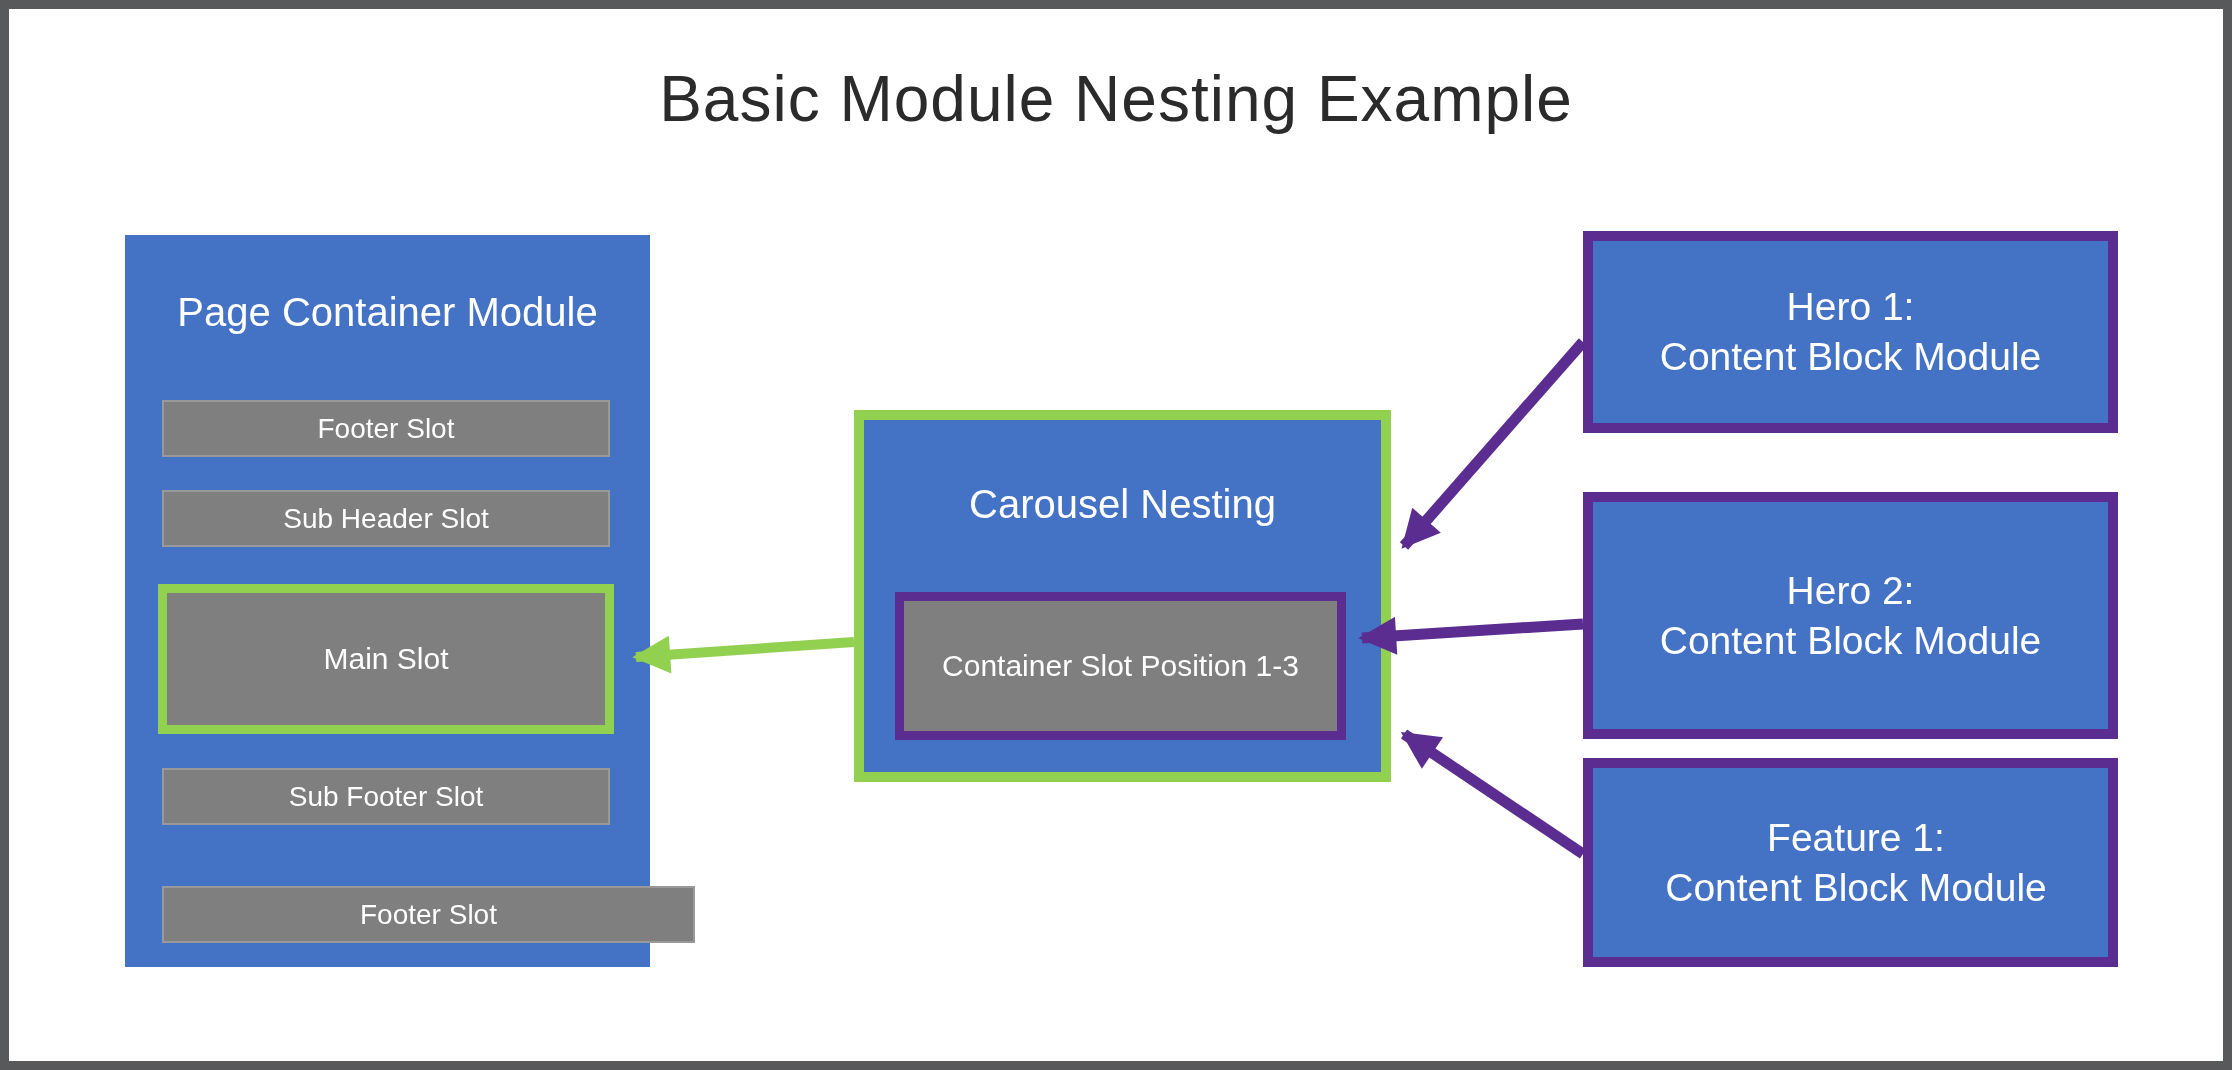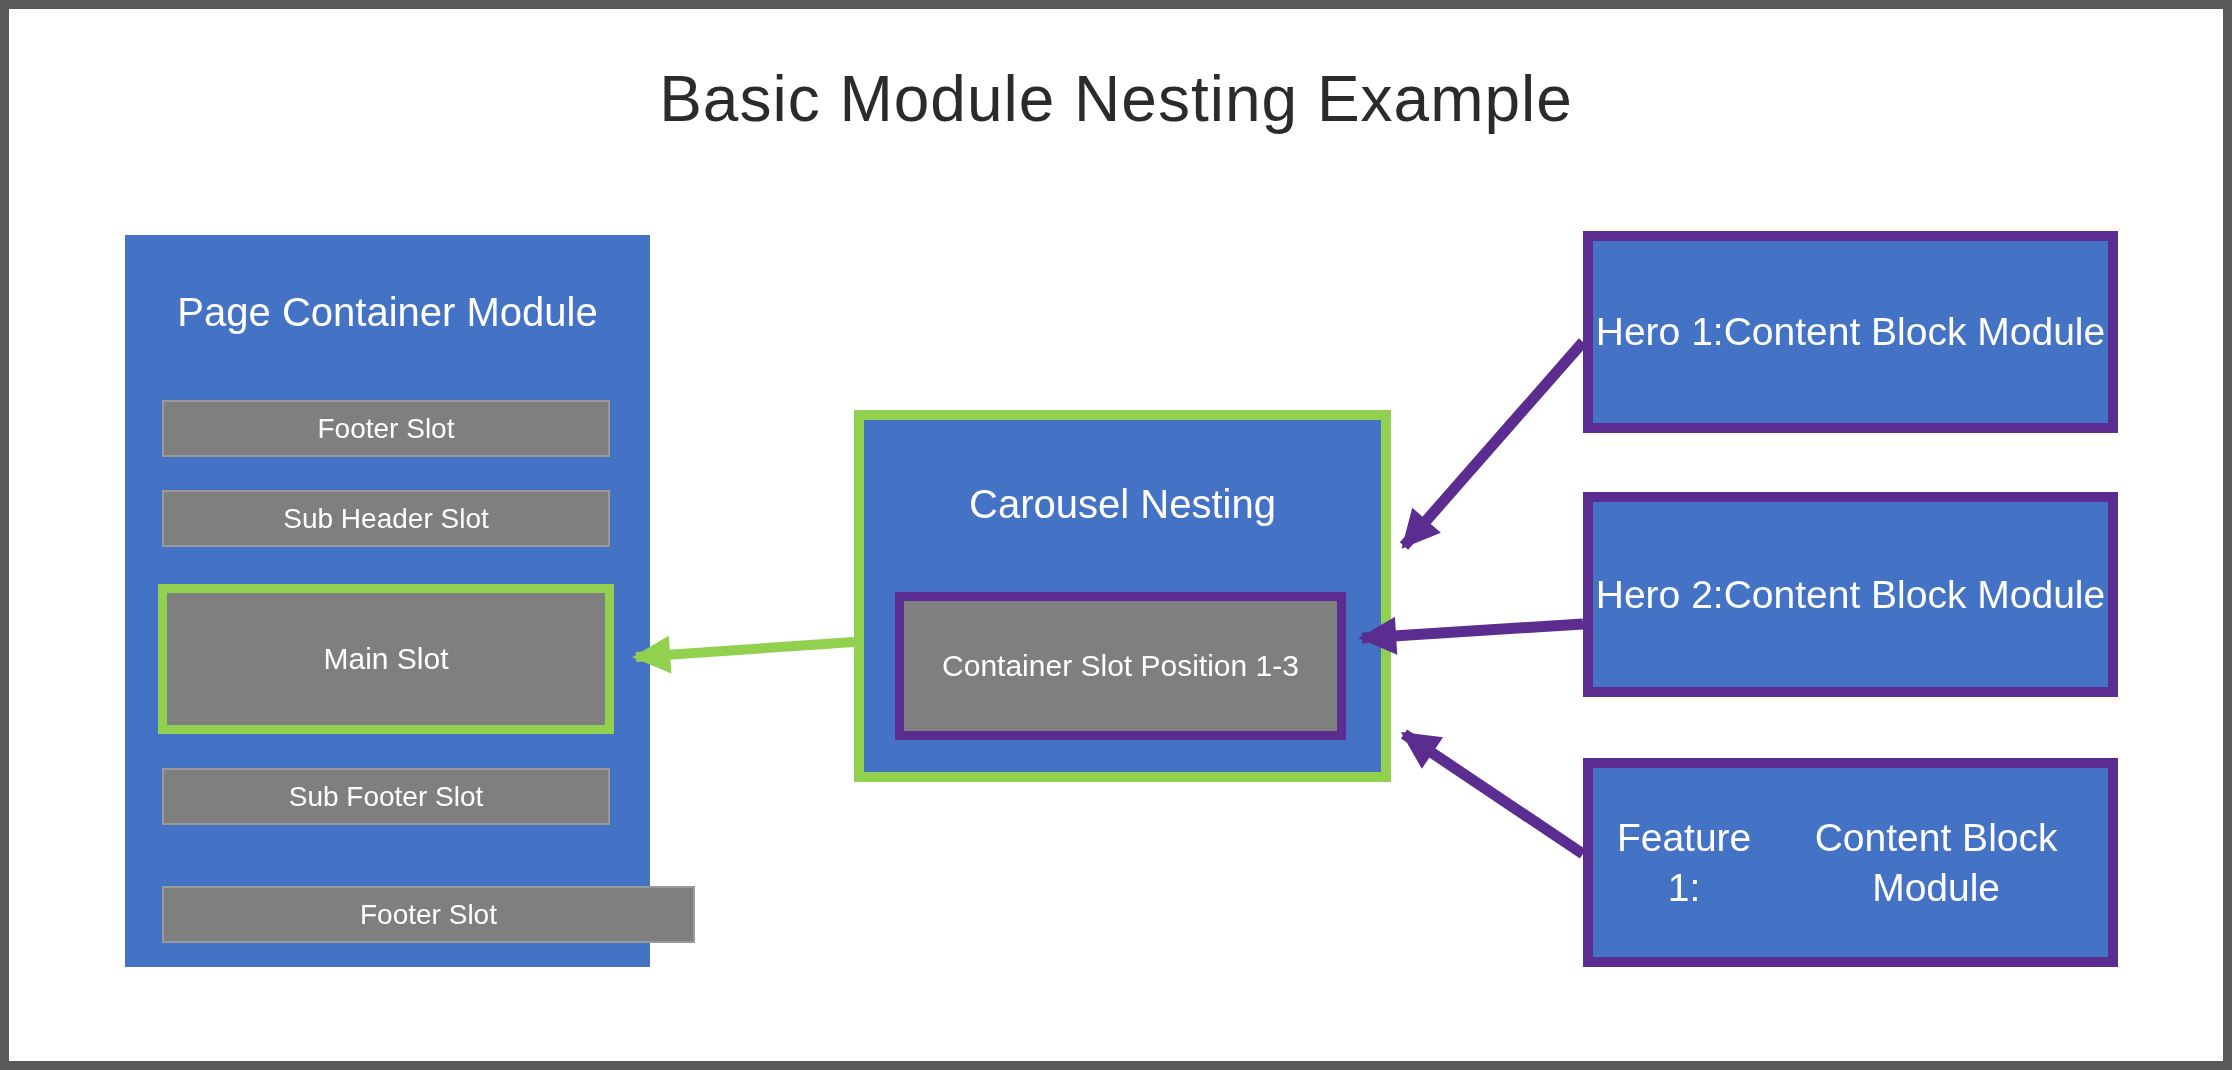--- a/index.html
+++ b/index.html
@@ -33,21 +33,21 @@
     border:10px solid #92d050;
   }
   .carousel-slot{
     position:absolute;box-sizing:border-box;background:#7f7f7f;
     border:9px solid #5c2d91;color:#ffffff;font-size:30px;font-weight:300;
     display:flex;align-items:center;justify-content:center;text-align:center;margin-top:17px;
   }
   .content-block{
     position:absolute;box-sizing:border-box;background:#4472c4;
     border:10px solid #5c2d91;color:#ffffff;
-    display:flex;flex-direction:row;align-items:center;justify-content:center;
+    display:flex;flex-direction:column;align-items:center;justify-content:center;
     font-size:39px;font-weight:300;line-height:1.28;text-align:center;
   }
   .arrow-layer{
     position:absolute;left:0;top:0;width:2232px;height:1070px;
     pointer-events:none;
   }
 </style>
 </head>
 <body>
 
@@ -73,21 +73,21 @@
   <div class="module-title" style="top:62px;">Carousel Nesting</div>
 
   <div class="carousel-slot" style="left:31px;top:155px;width:451px;height:148px;">Container Slot Position 1-3</div>
 </div>
 
 <div class="content-block" style="left:1583px;top:231px;width:535px;height:202px;">
   <span>Hero 1:</span>
   <span>Content Block Module</span>
 </div>
 
-<div class="content-block" style="left:1583px;top:492px;width:535px;height:205px;">
+<div class="content-block" style="left:1583px;top:492px;width:535px;height:247px;">
   <span>Hero 2:</span>
   <span>Content Block Module</span>
 </div>
 
 <div class="content-block" style="left:1583px;top:758px;width:535px;height:209px;padding-left:11px;">
   <span>Feature 1:</span>
   <span>Content Block Module</span>
 </div>
 
 <svg class="arrow-layer" viewBox="0 0 2232 1070">

